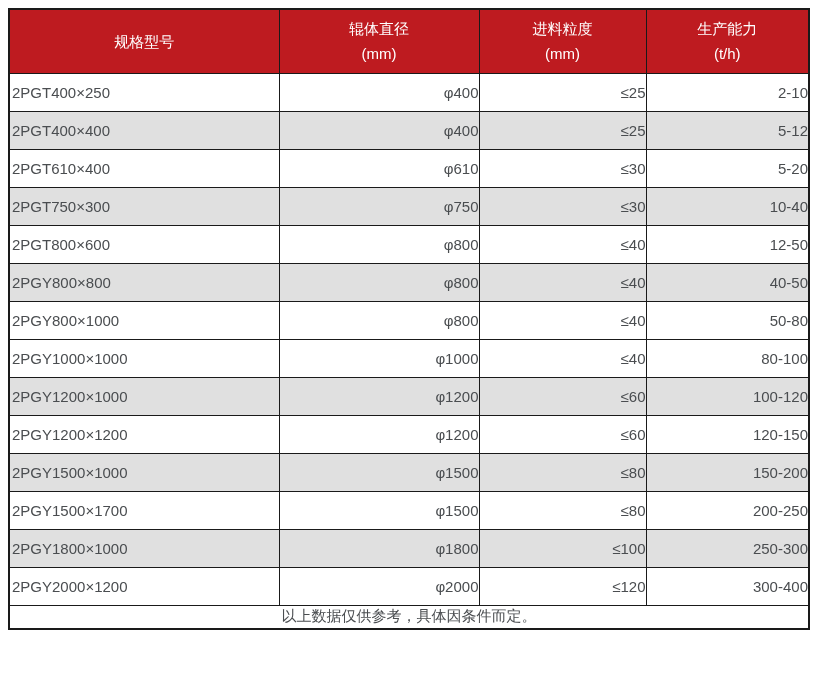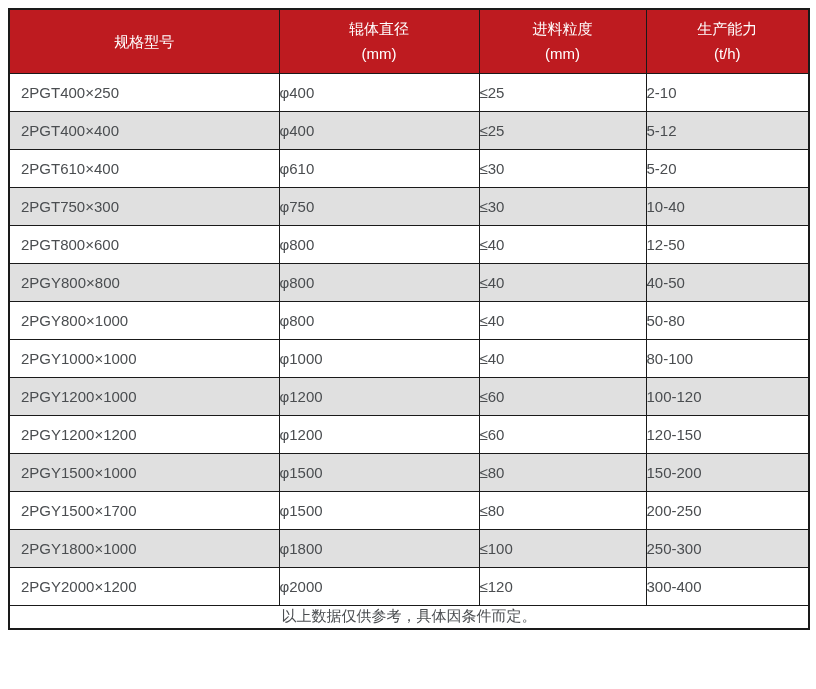--- a/index.html
+++ b/index.html
@@ -49,31 +49,31 @@
     padding: 0;
   }
   .h-label, .h-unit {
     line-height: 25px;
   }
   
   .spec-table tbody td {
     height: 38px;
     font-size: 15px;
     color: var(--text-color);
-    text-align: left;
+    text-align: right;
     vertical-align: middle;
     background: var(--row-bg);
     padding: 0;
   }
   .spec-table tbody tr.alt td {
     background: var(--row-alt-bg);
   }
   .spec-table tbody td.col1 {
     text-align: left;
-    padding-left: 11px;
+    padding-left: 2px;
   }
   
   .spec-table tfoot td {
     height: 24px;
     font-size: 15px;
     color: var(--text-color);
     text-align: center;
     vertical-align: middle;
     background: #ffffff;
     padding: 0;

